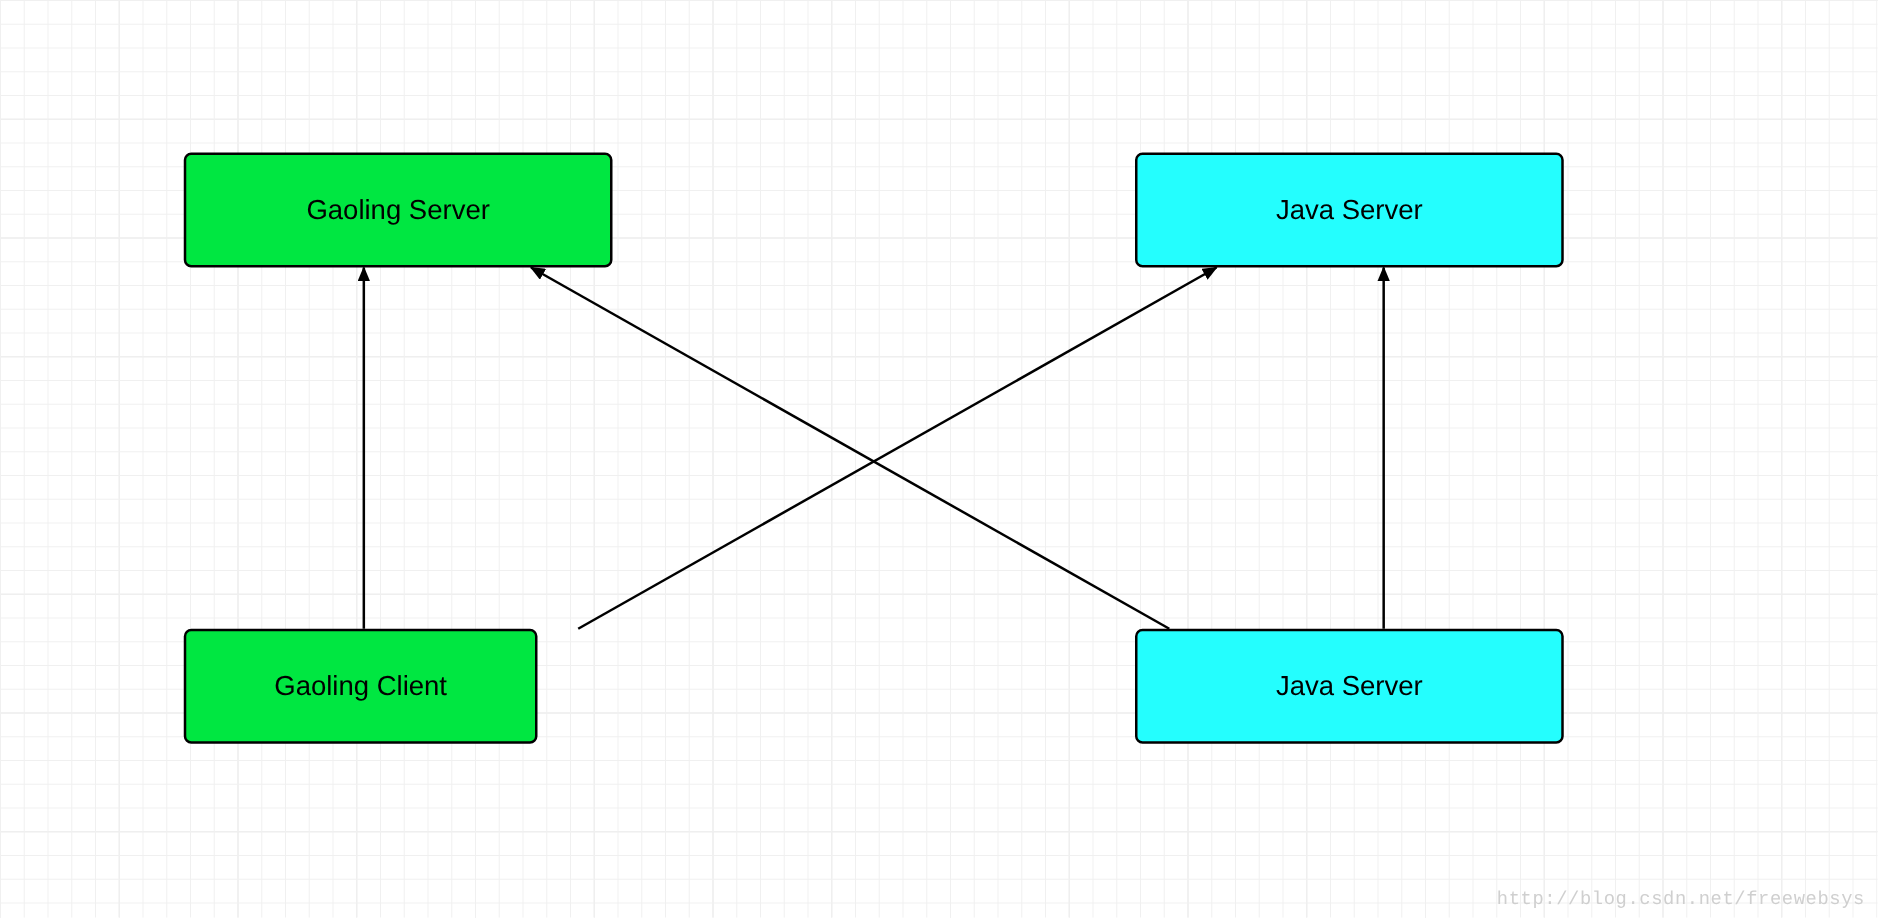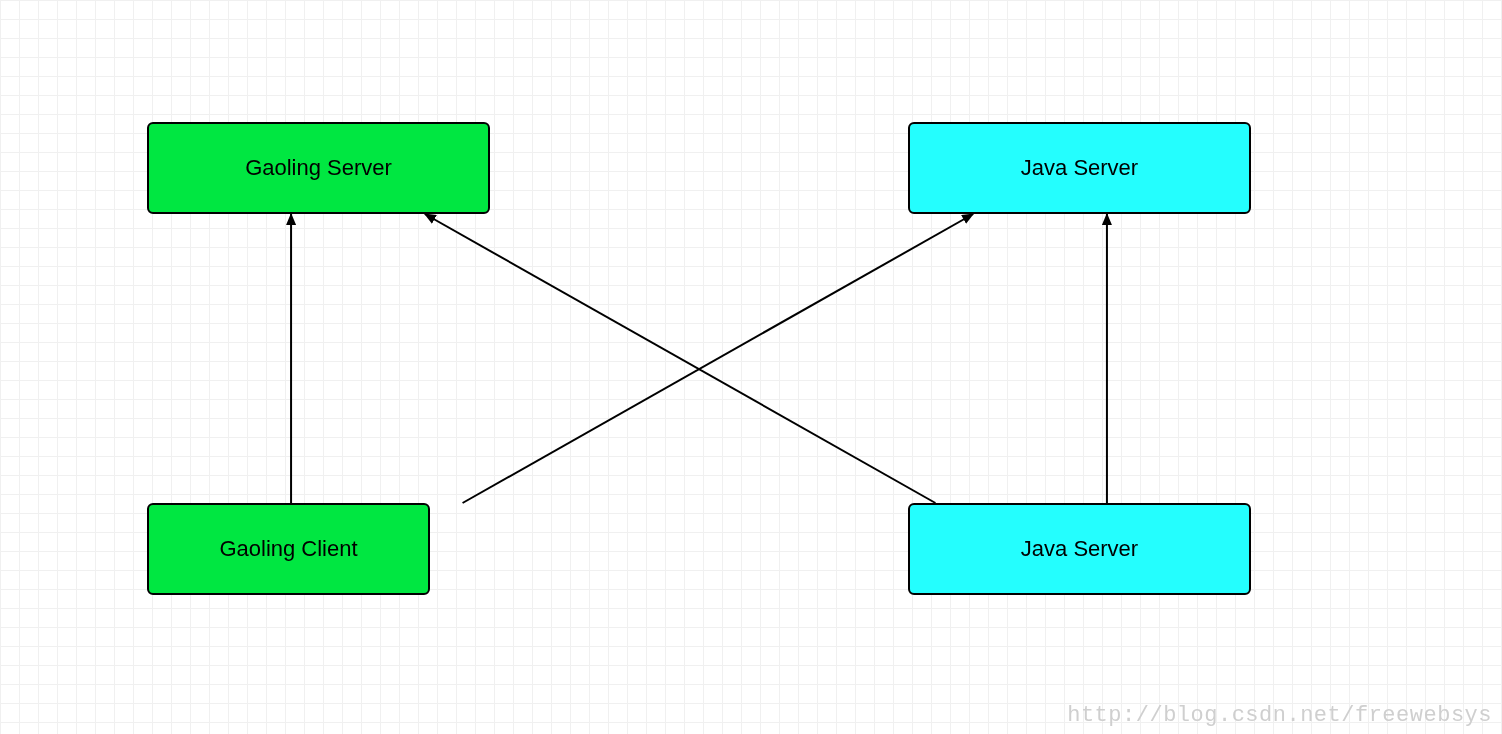--- a/index.html
+++ b/index.html
@@ -43,21 +43,21 @@
       position: absolute;
       inset: 0;
       z-index: 1;
       pointer-events: none;
     }
     .watermark {
       position: absolute;
       right: 10px;
       bottom: 6px;
       font-family: "Courier New", monospace;
-      font-size: 22px;
+      font-size: 15px;
       color: #cfcfcf;
       letter-spacing: 0.5px;
       z-index: 3;
     }
   </style>
 </head>
 <body>
 
 <div class="grid-bg"></div>
 

